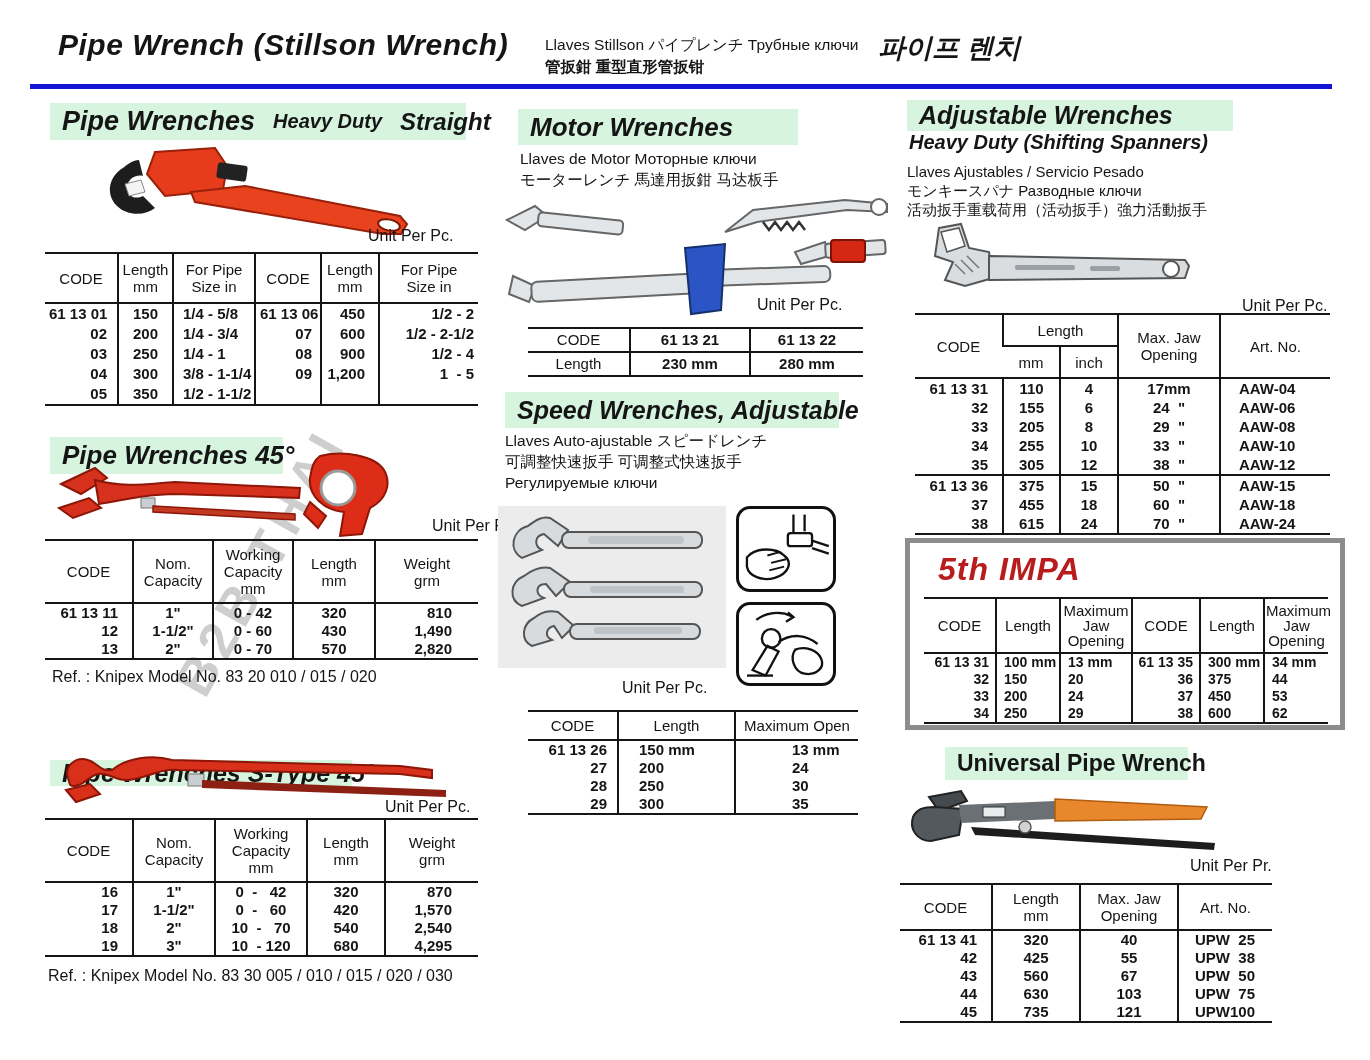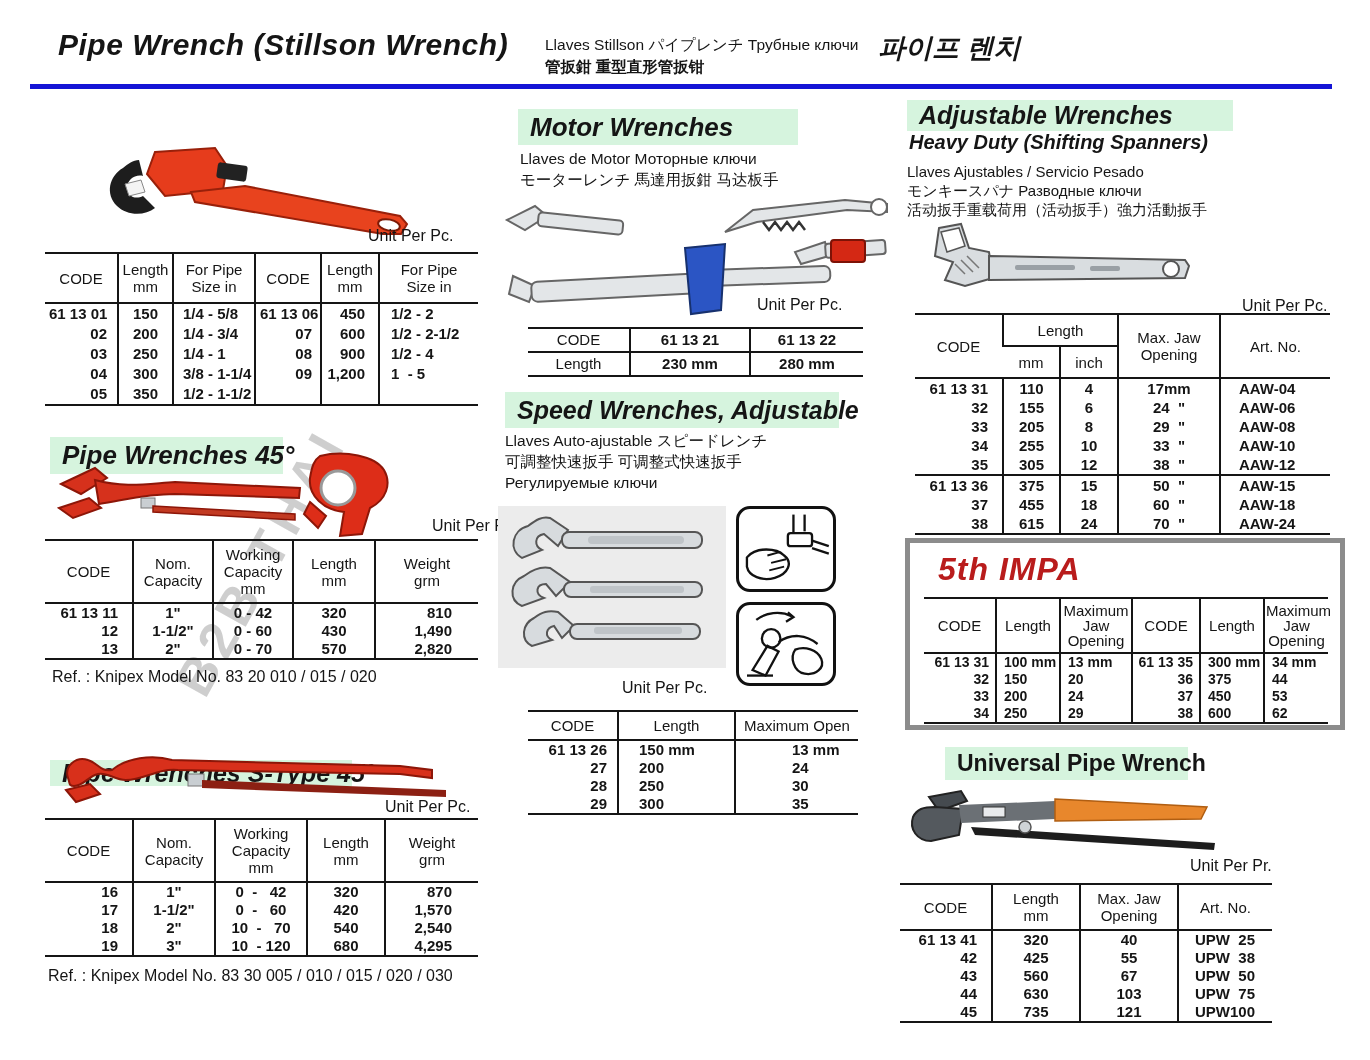--- a/index.html
+++ b/index.html
@@ -40,21 +40,21 @@
   .tbl td{font-weight:700;white-space:pre;height:20px;line-height:20px;padding:0 4px;overflow:hidden;}
   .tbl th + th, .tbl td + td{border-left:2px solid var(--ink);}
   
   .t-straight{left:45px;top:252px;width:433px;}
   .t-straight th{height:38px;}
   .t-straight td:nth-child(1){text-align:right;padding-right:10px;}
   .t-straight td:nth-child(2){text-align:center;}
   .t-straight td:nth-child(3){text-align:left;padding-left:9px;}
   .t-straight td:nth-child(4){text-align:right;padding-right:8px;}
   .t-straight td:nth-child(5){text-align:right;padding-right:13px;}
-  .t-straight td:nth-child(6){text-align:left;padding-left:11px;}
+  .t-straight td:nth-child(6){text-align:right;padding-left:11px;}
   
   .t-w45{left:45px;top:539px;width:433px;}
   .t-w45 th{height:42px;}
   .t-w45 td{height:18px;line-height:18px;}
   .t-stype{left:45px;top:818px;width:433px;}
   .t-stype th{height:42px;}
   .t-stype td{height:18px;line-height:18px;}
   .t-w45 td:nth-child(1),.t-stype td:nth-child(1){text-align:right;padding-right:14px;}
   .t-w45 td:nth-child(2),.t-stype td:nth-child(2){text-align:center;}
   .t-w45 td:nth-child(3),.t-stype td:nth-child(3){text-align:center;}
@@ -115,20 +115,25 @@
   <div class="watermark">B2B THAI</div>
 
   <div class="main-title">Pipe Wrench (Stillson Wrench)</div>
   <div class="subtitle">
     <div class="l1">Llaves Stillson  パイプレンチ  Трубные ключи</div>
     <div class="l2">管扳鉗   重型直形管扳钳</div>
   </div>
   <div class="korean-title">파이프 렌치</div>
   <div class="blue-rule"></div>
 
+  <div class="sec-title" style="left:50px;top:103px;width:416px;height:37px;gap:18px;">
+    <span style="font-size:27px;">Pipe Wrenches</span>
+    <span style="font-size:20px;">Heavy Duty</span>
+    <span style="font-size:24px;">Straight</span>
+  </div>
   <svg class="img-abs" style="left:95px;top:146px;" width="320" height="92" viewBox="0 0 320 92">
     <path d="M28,22 C14,30 10,48 22,60 C32,70 50,70 60,62 L48,50 C40,54 32,50 32,42 C32,34 40,28 48,30 L44,14 C38,14 33,18 28,22 Z" fill="#1d1d1d"></path>
     <path d="M30,38 L46,34 L50,46 L34,50 Z" fill="#f4f4f4" stroke="#888" stroke-width="1"></path>
     <path d="M60,6 L120,2 L132,20 L128,44 L70,50 L52,28 Z" fill="#e63c1c" stroke="#99200a" stroke-width="2"></path>
     <rect x="122" y="18" width="30" height="16" rx="3" fill="#222" transform="rotate(8 137 26)"></rect>
     <path d="M96,46 L150,40 L305,70 L312,78 L306,88 L288,88 L100,56 Z" fill="#e8431e" stroke="#99200a" stroke-width="2"></path>
     <ellipse cx="294" cy="79" rx="11" ry="5.5" fill="#fff" stroke="#7d1a06" stroke-width="2" transform="rotate(12 294 79)"></ellipse>
   </svg>
   <div class="unit" style="left:368px;top:227px;">Unit Per Pc.</div>
   <table class="tbl t-straight">

